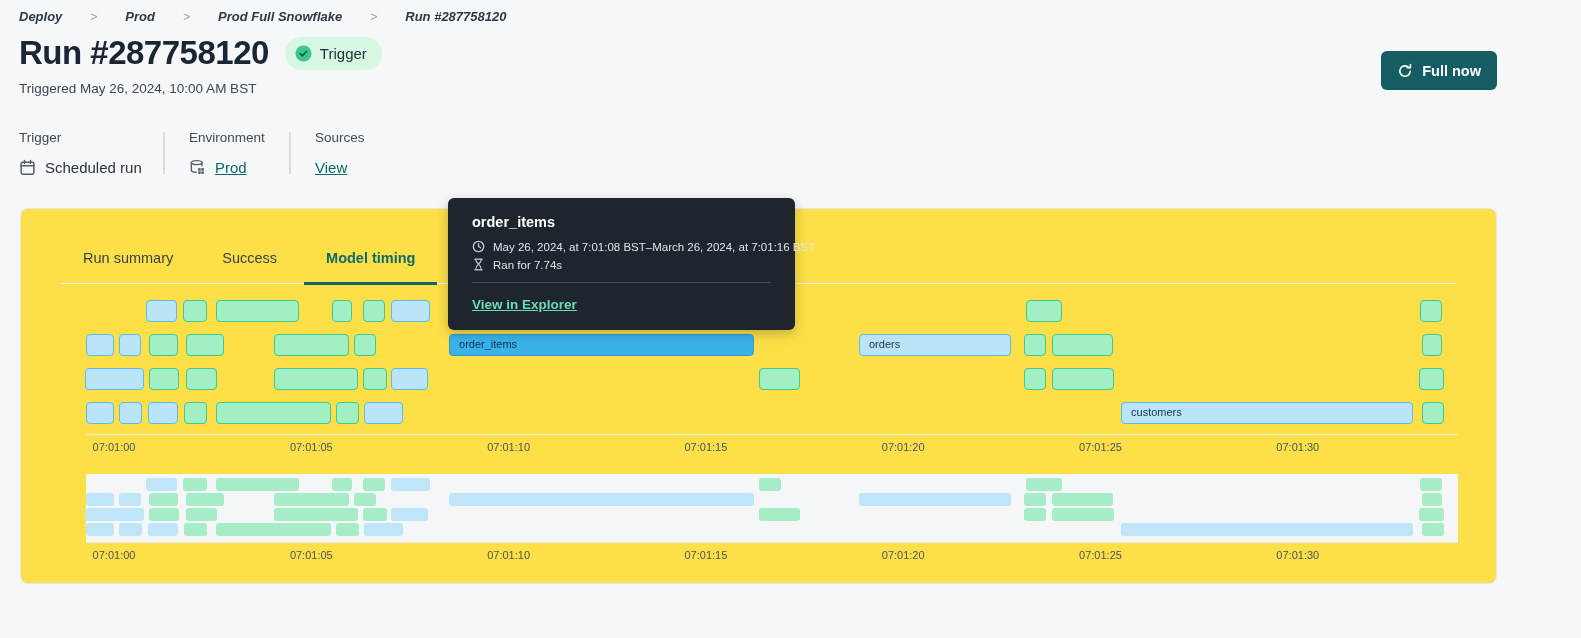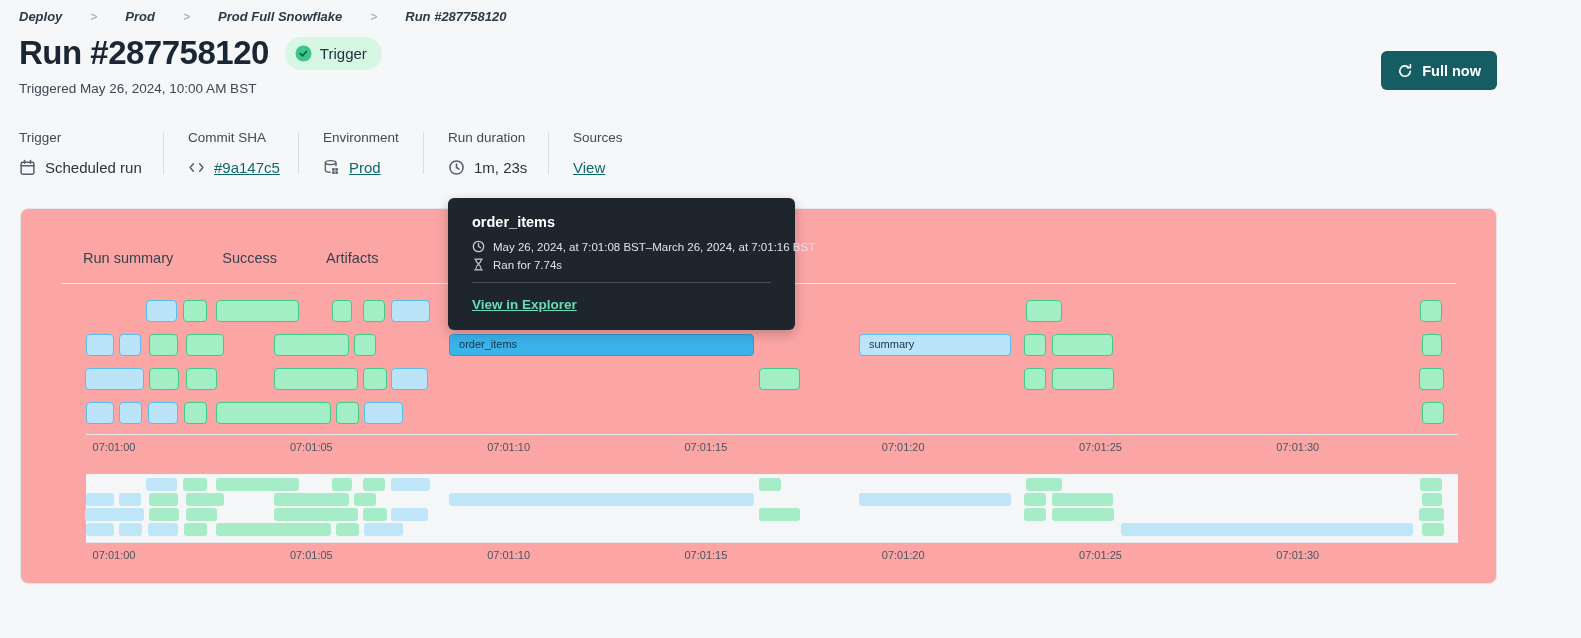--- a/index.html
+++ b/index.html
@@ -24,21 +24,21 @@
   
   .meta-row { position:absolute; left:19px; top:130px; display:flex; align-items:stretch; }
   .meta-cell { display:flex; flex-direction:column; }
   .meta-cell .label { font-size:13.5px; color:#3f4b56; margin-bottom:14px; }
   .meta-cell .value { font-size:15px; color:#2a343f; display:flex; align-items:center; gap:9px; }
   .meta-cell .value a { color:var(--accent-teal,#0d6a68); text-decoration:underline; font-weight:500; cursor:pointer; }
   .meta-div { width:1px; background:#d8dde3; margin:2px 0; }
   .w1{width:144px}.w2{width:134px;padding-left:24px}.w3{width:124px;padding-left:24px}.w4{width:124px;padding-left:24px}.w5{padding-left:24px}
   .micon { color:#545e69; display:flex; }
   
-  .card { position:absolute; left:20px; top:208px; width:1477px; height:376px; background:#fca5a5; border:1px solid #e3e7ec; border-radius:8px; }
+  .card { position:absolute; left:20px; top:208px; width:1477px; height:376px; background:#fde047; border:1px solid #e3e7ec; border-radius:8px; }
   
   .tabs { margin:0 40px; padding-top:41px; border-bottom:1px solid #e8ecf1; display:flex; gap:5px; }
   .tab { padding:0 22px 17px; font-size:14.5px; color:#37424d; cursor:pointer; white-space:nowrap; }
   .tab.active { color:var(--accent-teal,#0d6b71); font-weight:700; border-bottom:3px solid var(--accent-teal,#0d6b71); margin-bottom:-2px; padding-bottom:15px; }
   
   .chart { margin:16px 40px 0 65px; width:1372px; position:relative; }
   .grow { position:relative; height:22px; margin-bottom:12px; }
   .grow:last-child { margin-bottom:0; }
   .bar { position:absolute; top:0; height:22px; border-radius:4px; border:1px solid; cursor:pointer; }
   .bar.g { background:var(--bar-green,#a2efc5); border-color:var(--bar-green-border,#42ca89); }
@@ -103,74 +103,52 @@
             <rect x="2" y="3" width="12" height="11.3" rx="1.6"></rect>
             <line x1="5.2" y1="1.4" x2="5.2" y2="4"></line>
             <line x1="10.8" y1="1.4" x2="10.8" y2="4"></line>
             <line x1="2" y1="6.4" x2="14" y2="6.4"></line>
           </svg>
         </span>
       <span>Scheduled run</span>
     </span>
   </div>
   <div class="meta-div"></div>
-  <div class="meta-cell w2">
-    <span class="label">Commit SHA</span>
-    <span class="value">
-      <span class="micon">
-          <svg width="17" height="17" viewBox="0 0 16 16" fill="none" stroke="currentColor" stroke-width="1.4" stroke-linecap="round" stroke-linejoin="round">
-            <path d="M5 4.5 2 8l3 3.5M11 4.5 14 8l-3 3.5"></path>
-          </svg>
-        </span>
-      <a>#9a147c5</a>
-    </span>
-  </div>
   <div class="meta-div"></div>
   <div class="meta-cell w3">
     <span class="label">Environment</span>
     <span class="value">
       <span class="micon">
           <svg width="17" height="17" viewBox="0 0 16 16" fill="none" stroke="currentColor" stroke-width="1.3">
             <ellipse cx="7.2" cy="3.4" rx="5" ry="1.9"></ellipse>
             <path d="M2.2 3.4v7.2c0 1 2.2 1.9 5 1.9M12.2 3.4v3.4"></path>
             <rect x="8.6" y="8.6" width="2.4" height="2.4" fill="currentColor" stroke="none"></rect>
             <rect x="11.6" y="8.6" width="2.4" height="2.4" fill="currentColor" stroke="none"></rect>
             <rect x="8.6" y="11.6" width="2.4" height="2.4" fill="currentColor" stroke="none"></rect>
             <rect x="11.6" y="11.6" width="2.4" height="2.4" fill="currentColor" stroke="none"></rect>
           </svg>
         </span>
       <a>Prod</a>
     </span>
   </div>
   <div class="meta-div"></div>
-  <div class="meta-cell w4">
-    <span class="label">Run duration</span>
-    <span class="value">
-      <span class="micon">
-          <svg width="17" height="17" viewBox="0 0 16 16" fill="none" stroke="currentColor" stroke-width="1.4" stroke-linecap="round">
-            <circle cx="8" cy="8" r="6.2"></circle>
-            <path d="M8 4.6V8l2.4 1.5"></path>
-          </svg>
-        </span>
-      <span>1m, 23s</span>
-    </span>
-  </div>
   <div class="meta-div"></div>
   <div class="meta-cell w5">
     <span class="label">Sources</span>
     <span class="value">
         <a>View</a>
       </span>
   </div>
 </div>
 
 <section class="card">
   <div class="tabs">
     <div class="tab">Run summary</div>
     <div class="tab">Success</div>
+    <div class="tab active">Model timing</div>
     <div class="tab">Artifacts</div>
   </div>
 
   <div class="chart">
     <div id="gantt-rows">
         <div class="grow">
           <div class="bar b" style="left: 4.372%; width: 2.272%;"></div>
           <div class="bar g" style="left: 7.075%; width: 1.754%;"></div>
           <div class="bar g" style="left: 9.491%; width: 6.04%;"></div>
           <div class="bar g" style="left: 17.918%; width: 1.467%;"></div>
@@ -184,21 +162,21 @@
           <div class="bar b" style="left: 0%; width: 2.042%;"></div>
           <div class="bar b" style="left: 2.416%; width: 1.582%;"></div>
           <div class="bar g" style="left: 4.602%; width: 2.1%;"></div>
           <div class="bar g" style="left: 7.276%; width: 2.79%;"></div>
           <div class="bar g" style="left: 13.69%; width: 5.464%;"></div>
           <div class="bar g" style="left: 19.528%; width: 1.611%;"></div>
           <div class="bar sel" style="left: 26.46%; width: 22.232%;">
             <span>order_items</span>
           </div>
           <div class="bar b" style="left: 56.342%; width: 11.073%;">
-            <span>summary</span>
+            <span>orders</span>
           </div>
           <div class="bar g" style="left: 68.364%; width: 1.611%;"></div>
           <div class="bar g" style="left: 70.406%; width: 4.458%;"></div>
           <div class="bar g" style="left: 97.383%; width: 1.467%;"></div>
         </div>
         <div class="grow">
           <div class="bar b" style="left: -0.058%; width: 4.285%;"></div>
           <div class="bar g" style="left: 4.602%; width: 2.186%;"></div>
           <div class="bar g" style="left: 7.276%; width: 2.272%;"></div>
           <div class="bar g" style="left: 13.69%; width: 6.126%;"></div>
@@ -210,20 +188,23 @@
           <div class="bar g" style="left: 97.181%; width: 1.812%;"></div>
         </div>
         <div class="grow">
           <div class="bar b" style="left: 0%; width: 2.042%;"></div>
           <div class="bar b" style="left: 2.416%; width: 1.668%;"></div>
           <div class="bar b" style="left: 4.515%; width: 2.186%;"></div>
           <div class="bar g" style="left: 7.133%; width: 1.697%;"></div>
           <div class="bar g" style="left: 9.491%; width: 8.369%;"></div>
           <div class="bar g" style="left: 18.234%; width: 1.668%;"></div>
           <div class="bar b" style="left: 20.276%; width: 2.819%;"></div>
+          <div class="bar b" style="left: 75.439%; width: 21.283%;">
+            <span>customers</span>
+          </div>
           <div class="bar g" style="left: 97.383%; width: 1.611%;"></div>
         </div>
       </div>
     <div class="axis" id="gantt-axis">
         <span class="tick" style="left: 2.042%;">07:01:00</span>
         <span class="tick" style="left: 16.422%;">07:01:05</span>
         <span class="tick" style="left: 30.802%;">07:01:10</span>
         <span class="tick" style="left: 45.183%;">07:01:15</span>
         <span class="tick" style="left: 59.563%;">07:01:20</span>
         <span class="tick" style="left: 73.943%;">07:01:25</span>

